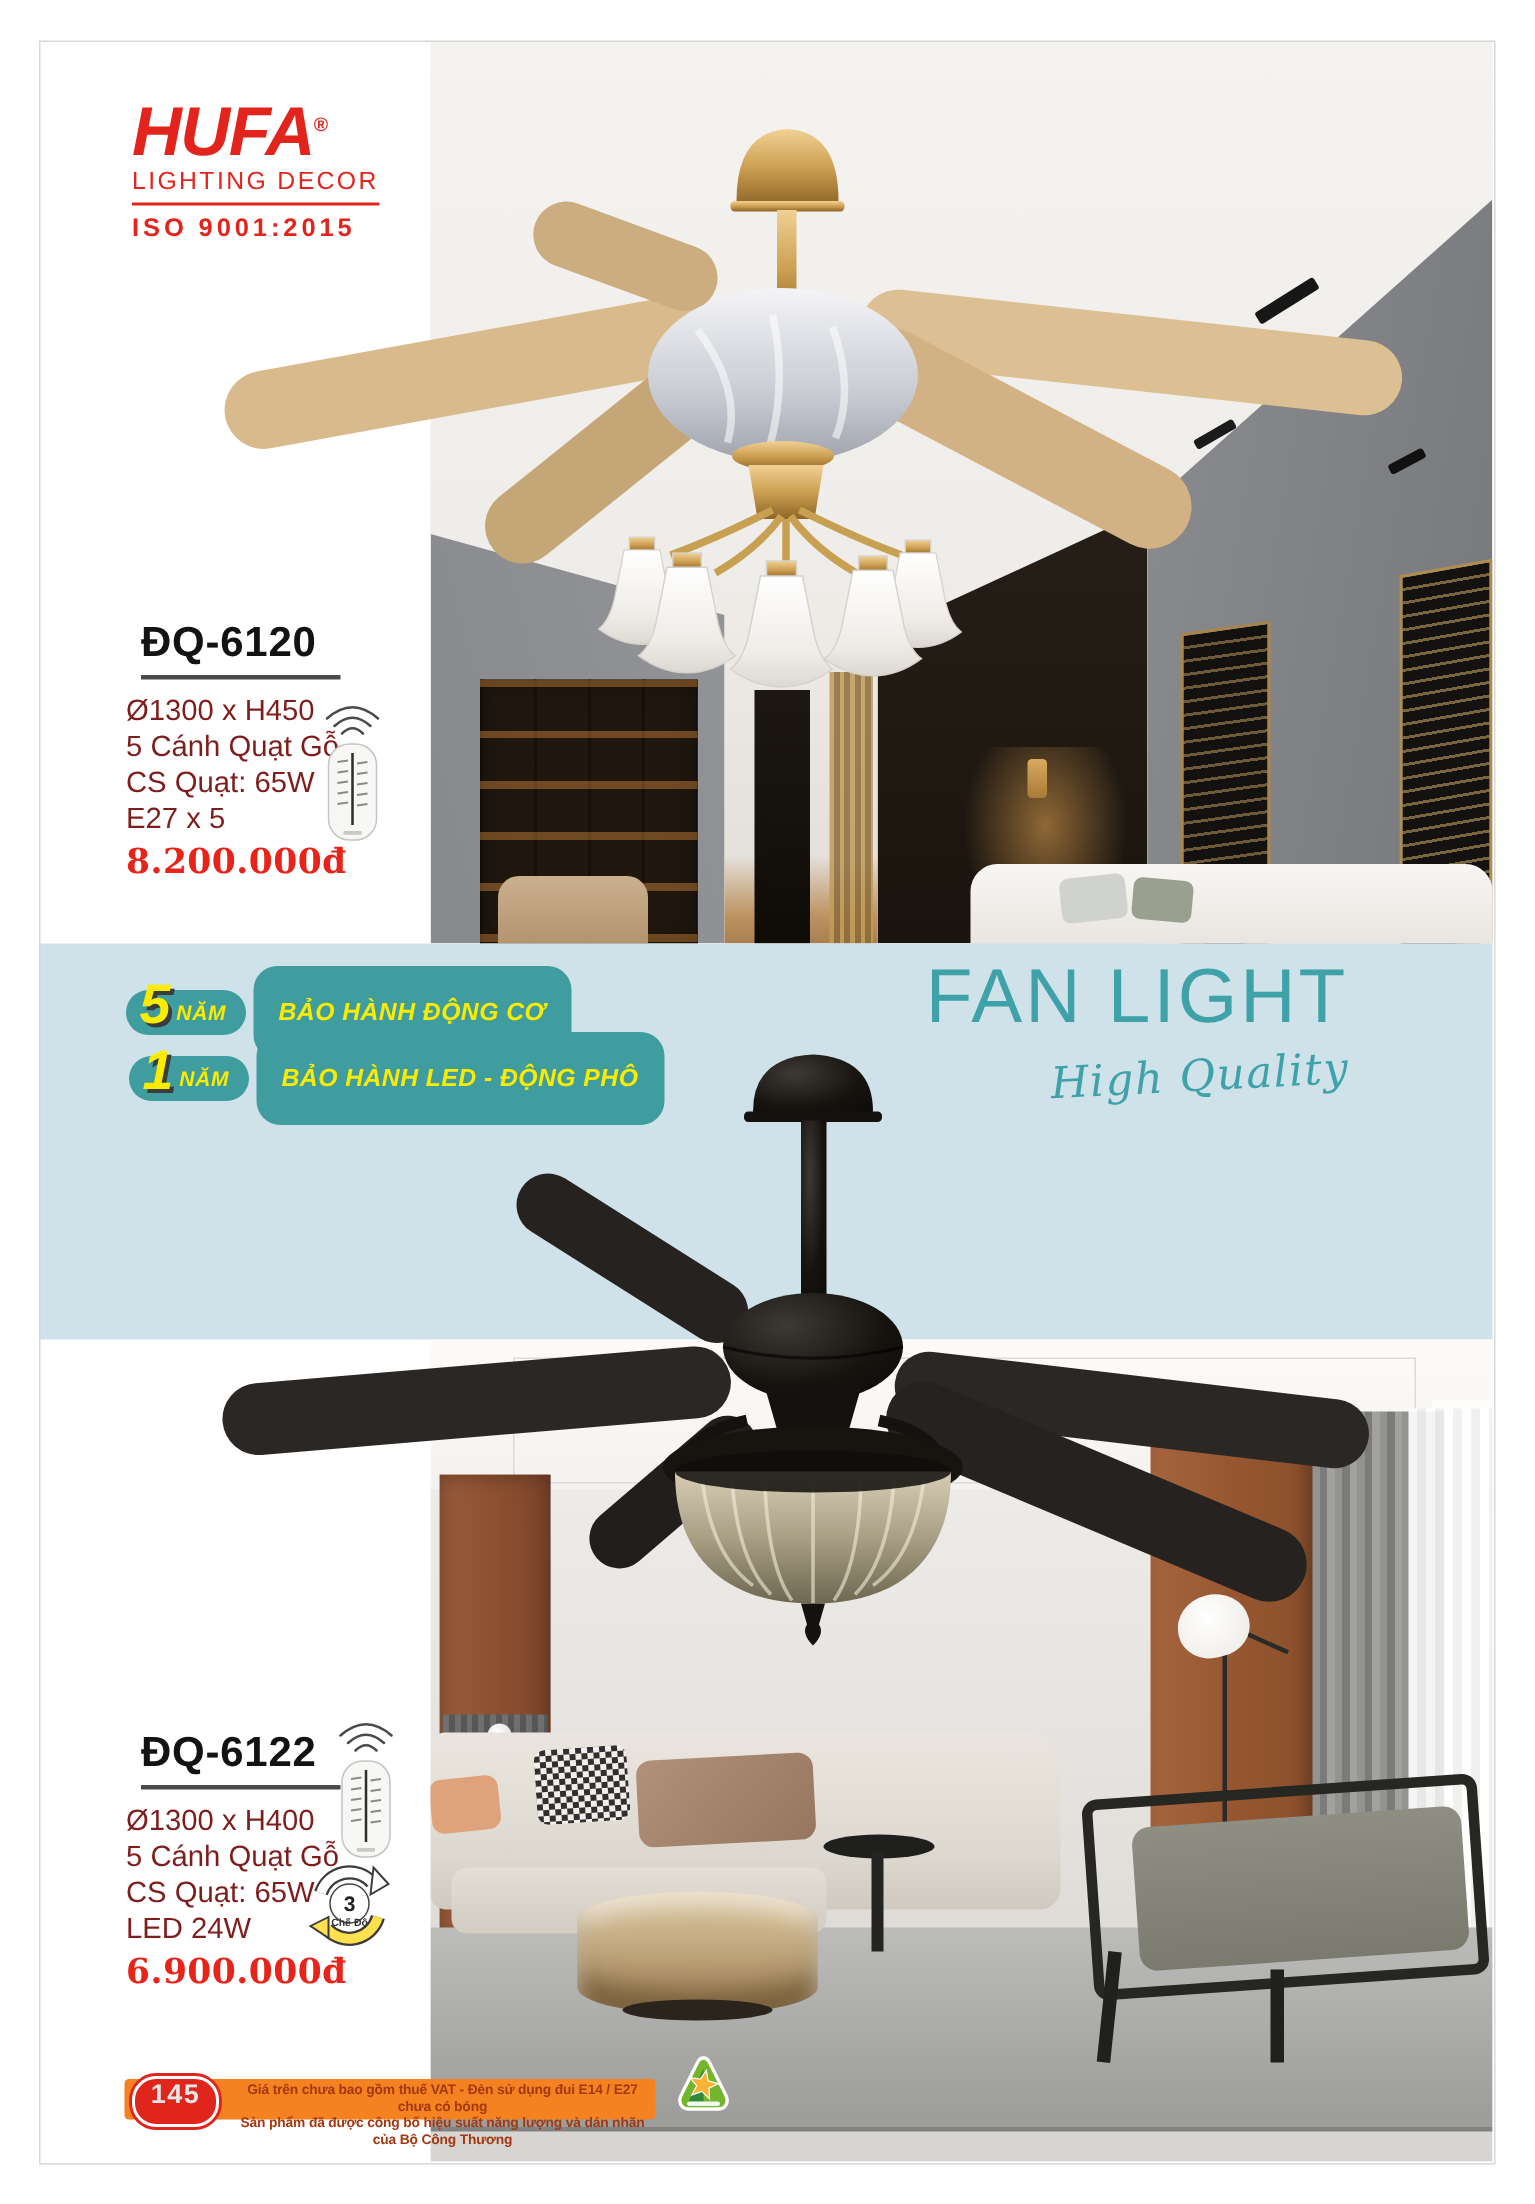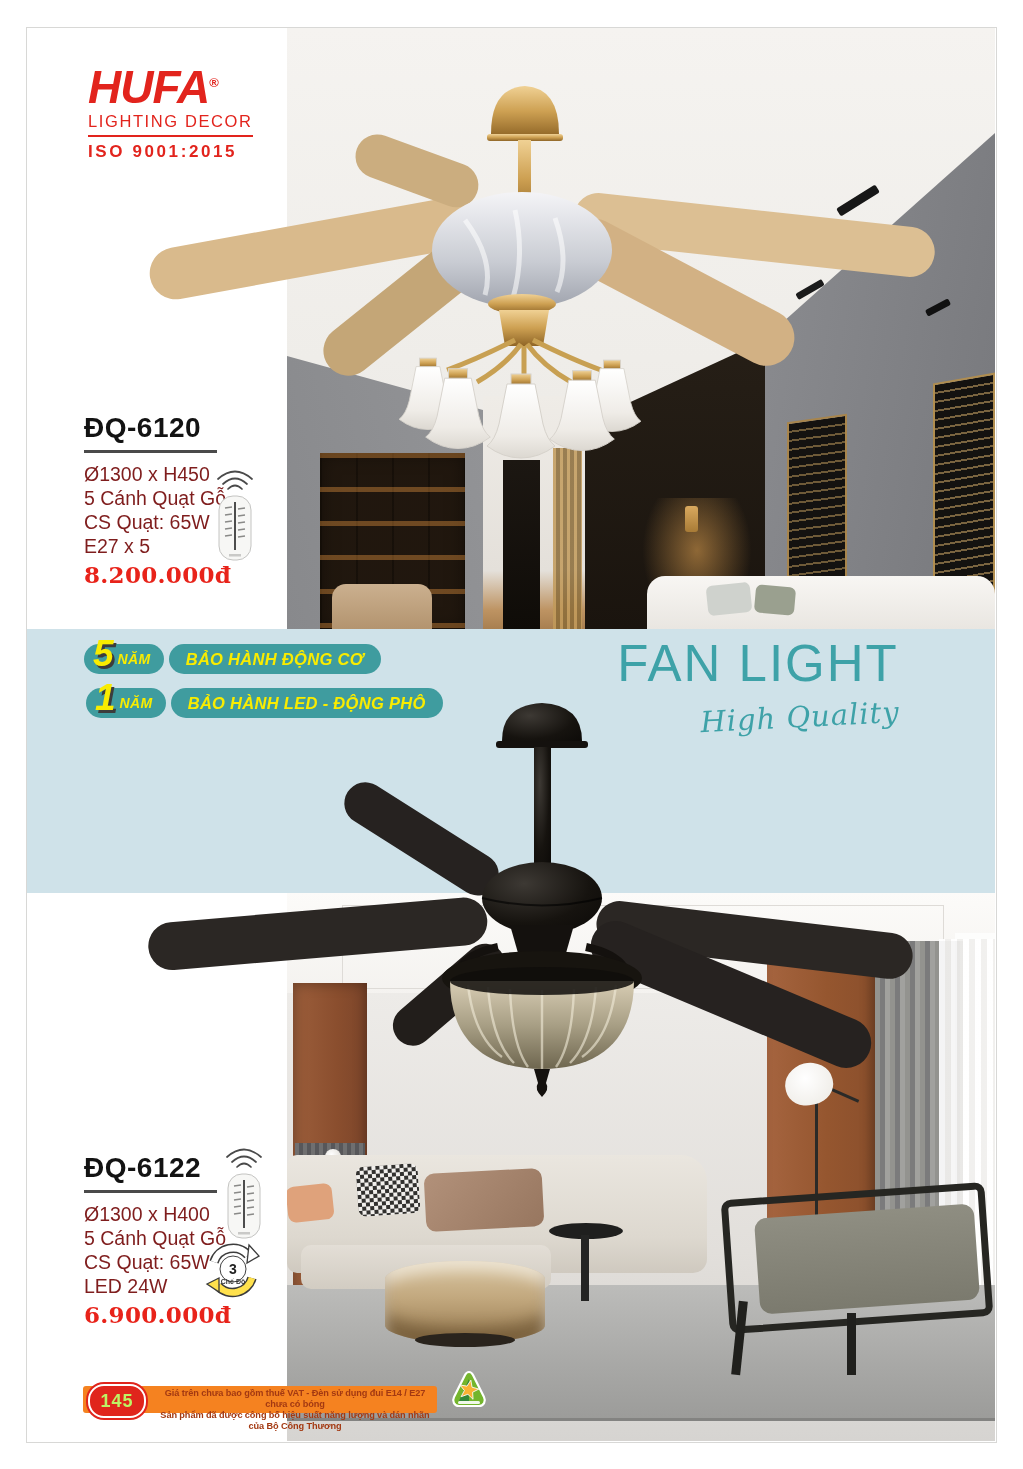--- a/index.html
+++ b/index.html
@@ -16,46 +16,46 @@
   
   .logo{left:88px;top:60px;z-index:6;color:#e2241d;}
   .logo .hufa{font-style:italic;font-weight:900;font-size:46px;letter-spacing:-1px;line-height:46px;}
   .logo .hufa sup{font-size:13px;font-style:normal;vertical-align:super;}
   .logo .tagline{display:inline-block;font-weight:400;font-size:16.5px;letter-spacing:1.6px;
                  border-bottom:2px solid #e2241d;padding-bottom:4px;margin-top:2px;}
   .logo .iso{font-weight:700;font-size:17px;letter-spacing:2.6px;margin-top:5px;}
   
   .product{z-index:6;color:#222;}
   .p-code{font-size:28px;font-weight:800;color:#131313;letter-spacing:.5px;
-          border-bottom:3px solid #4a4a4a;display:inline-block;padding:0 16px 6px 0;margin-bottom:9px;}
+          border-bottom:3px solid #4a4a4a;display:inline-block;padding:0 16px 6px 0;margin-bottom:9px;margin-left:10px;}
   .p-spec{font-size:19.5px;color:#7f1d1d;line-height:24px;}
   .p-price{font-family:"DejaVu Serif",serif;font-weight:700;font-size:23px;color:#e8231a;margin-top:3px;letter-spacing:.3px;}
   
   .badge{display:flex;align-items:center;gap:5px;z-index:6;}
   .badge-pill{background:#3f9c9f;border-radius:16px;height:30px;display:flex;align-items:center;}
   .badge-pill.num{padding:0 13px 0 9px;}
-  .badge-pill.lbl{padding:0 17px;}
+  .badge-pill.lbl{padding:16px 17px;}
   .badge-num{font-style:italic;font-weight:900;font-size:37px;color:#f9ec00;
              text-shadow:2.5px 2.5px 0 #3c3c3c;margin-top:-10px;line-height:30px;}
   .badge-unit{font-style:italic;font-weight:700;font-size:14px;color:#f9ec00;margin-left:4px;letter-spacing:.4px;}
   .badge-lbl{font-style:italic;font-weight:700;font-size:16.5px;color:#f9ec00;letter-spacing:.3px;white-space:nowrap;}
   
   .fanlight{left:578px;top:634px;width:360px;text-align:center;z-index:6;
             font-size:51px;font-weight:400;letter-spacing:2px;color:#3ea2a8;}
   .highquality{left:655px;top:700px;width:290px;text-align:center;z-index:6;
             font-family:"DejaVu Serif",serif;font-style:italic;font-size:29px;color:#3ea2a8;
             transform:rotate(-3deg);letter-spacing:1px;}
   
   .footer-bar{left:83px;top:1386px;width:354px;height:27px;background:#f58220;border-radius:3px;z-index:10;}
   .footer-text{position:absolute;left:72px;top:2px;width:280px;text-align:center;
                font-size:9.2px;font-weight:700;color:#a33912;line-height:11px;letter-spacing:-.1px;}
   .page-pill{left:88px;top:1384px;width:54px;height:30px;background:#e0251c;border:2.5px solid #ffffff;
              box-shadow:0 0 0 2px #e0251c;border-radius:16px;z-index:11;
-             display:flex;align-items:center;justify-content:center;
-             font-size:18px;font-weight:800;color:#bef264;letter-spacing:1px;}
+             display:flex;justify-content:center;
+             font-size:18px;font-weight:800;color:#e5e5e5;letter-spacing:1px;}
   .energy{left:450px;top:1370px;z-index:11;}
   
   .s{position:absolute;}
 </style>
 </head>
 <body>
 
 <div class="page">
 
   <div class="abs photo-top">

